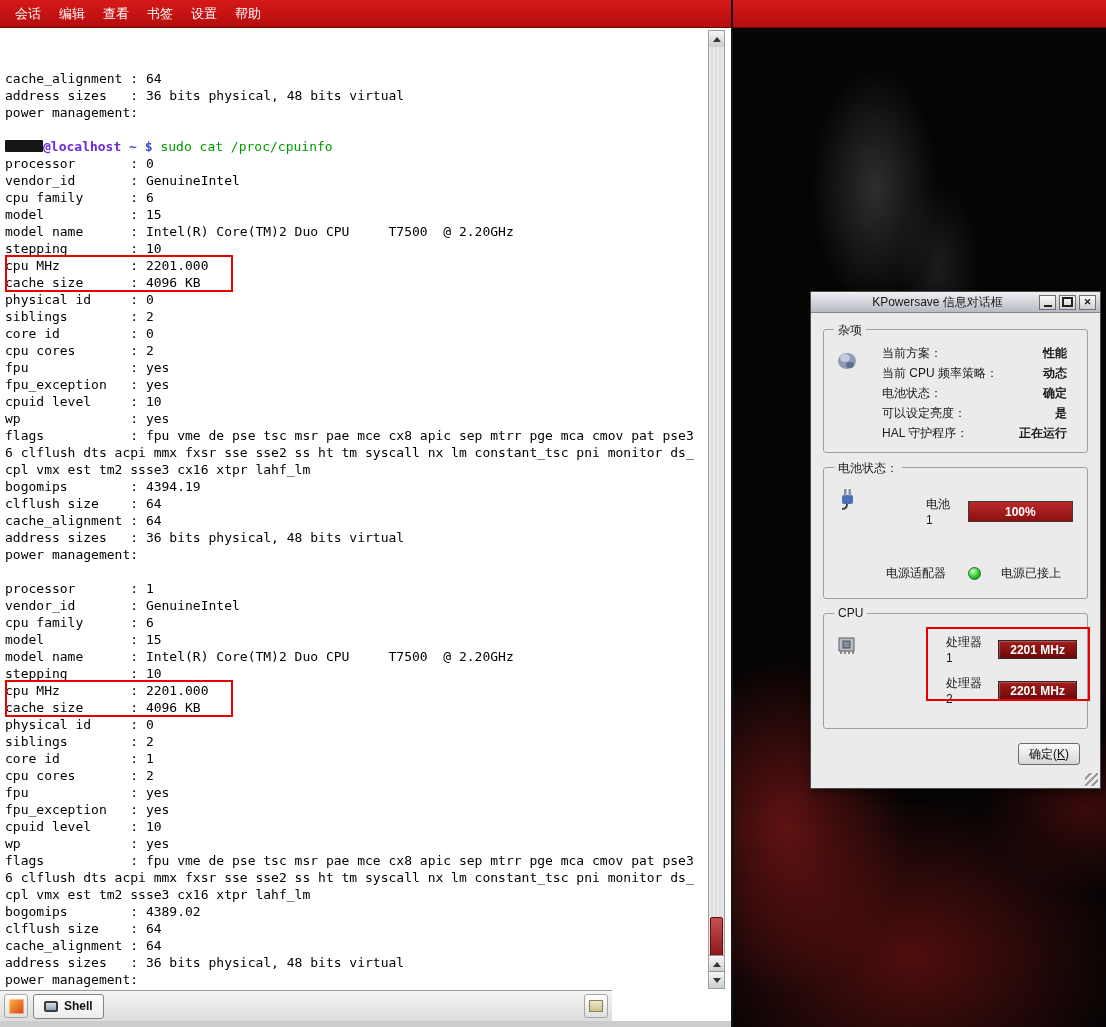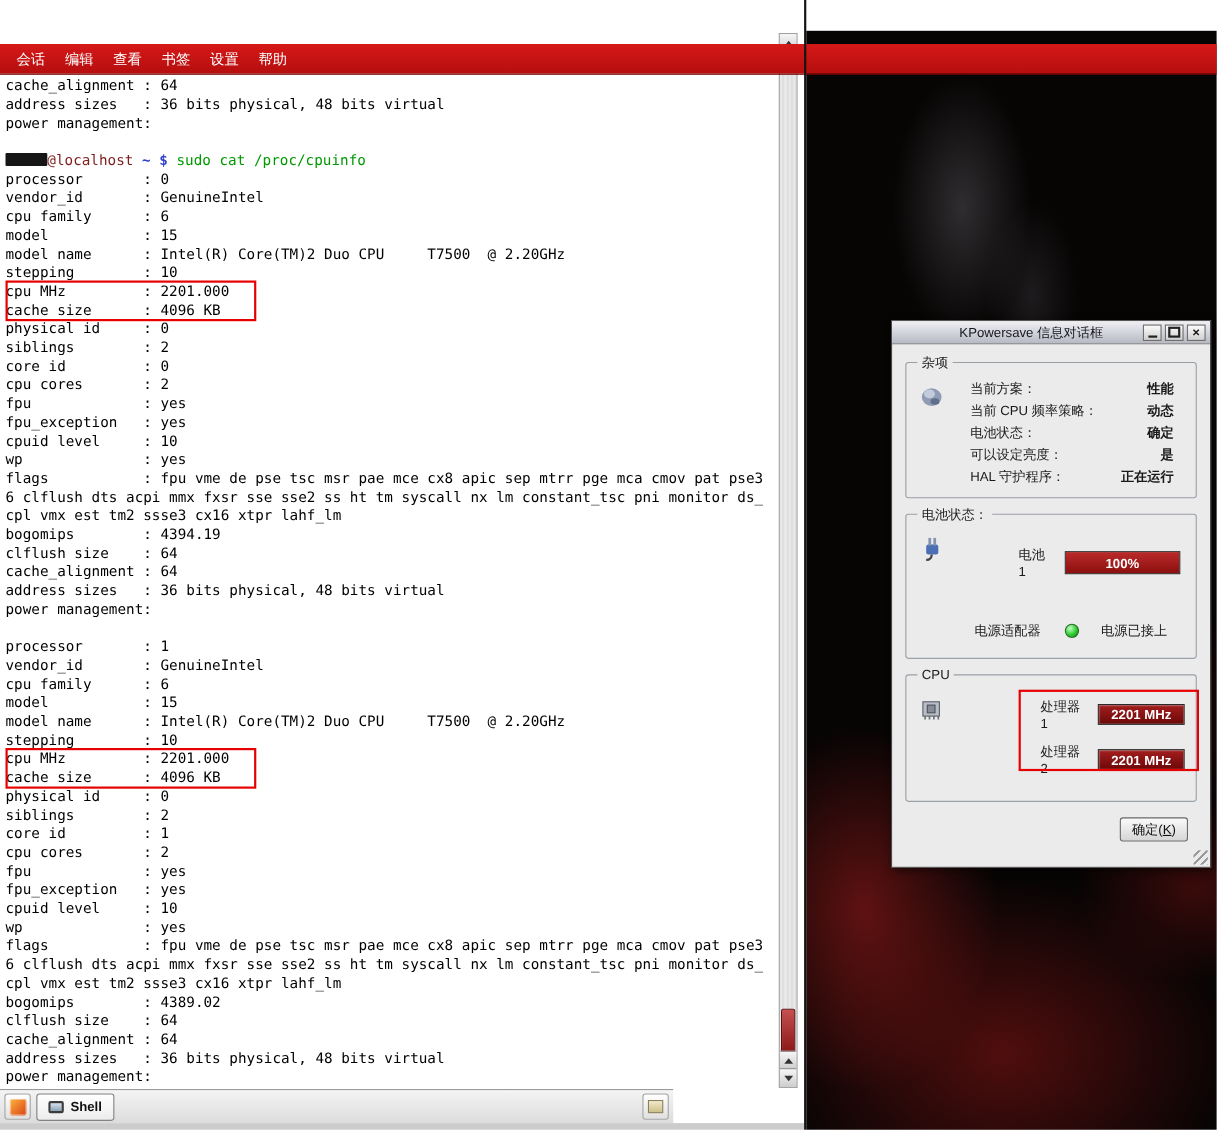--- a/index.html
+++ b/index.html
@@ -5,33 +5,33 @@
   html,body{margin:0;padding:0;}
   body{
     width:1106px;height:1027px;position:relative;overflow:hidden;
     background:#ffffff;font-family:"Liberation Sans",sans-serif;
   }
   
   .menubar{
     position:absolute;left:0;top:0;width:1106px;height:28px;box-sizing:border-box;
     background:linear-gradient(#d61818,#b50e0e);
     border-bottom:1px solid #6e0606;
-    display:flex;align-items:center;padding-left:6px;z-index:5;margin-top:40px;
+    display:flex;align-items:center;padding-left:6px;z-index:5;
   }
   .menu-item{color:#ffffff;font-size:13px;padding:0 9px;line-height:28px;cursor:default;}
   
   .divider{position:absolute;left:731px;top:0;width:2px;height:1027px;background:#141414;z-index:6;}
   
   .terminal{
     position:absolute;left:2px;top:30px;width:705px;height:959px;background:#ffffff;
     font-family:"DejaVu Sans Mono",monospace;font-size:13px;line-height:17px;
     color:#000;white-space:pre;overflow:hidden;padding:6px 0 0 3px;box-sizing:border-box;
   }
   .tline{height:17px;white-space:pre;}
-  .c-green{color:#7f1d1d;font-weight:normal;}
+  .c-green{color:#6d28d9;font-weight:bold;}
   .c-green-n{color:#009900;}
   .c-blue{color:#3344cc;font-weight:bold;}
   .redact{display:inline-block;width:38px;height:12px;background:#161616;border-radius:1px;vertical-align:-1px;}
   .hlwrap{position:relative;}
   .hl-rect{position:absolute;left:0;top:-2px;width:228px;height:calc(100% + 3px);
     border:2px solid #e80000;box-sizing:border-box;pointer-events:none;z-index:3;}
   
   .scrollbar{position:absolute;left:708px;top:30px;width:17px;height:959px;box-sizing:border-box;
     background:#dcdcdc;border:1px solid #a0a0a0;}
   .sb-btn{position:absolute;left:0;width:15px;height:16px;background:linear-gradient(#f6f6f6,#cdcdcd);

